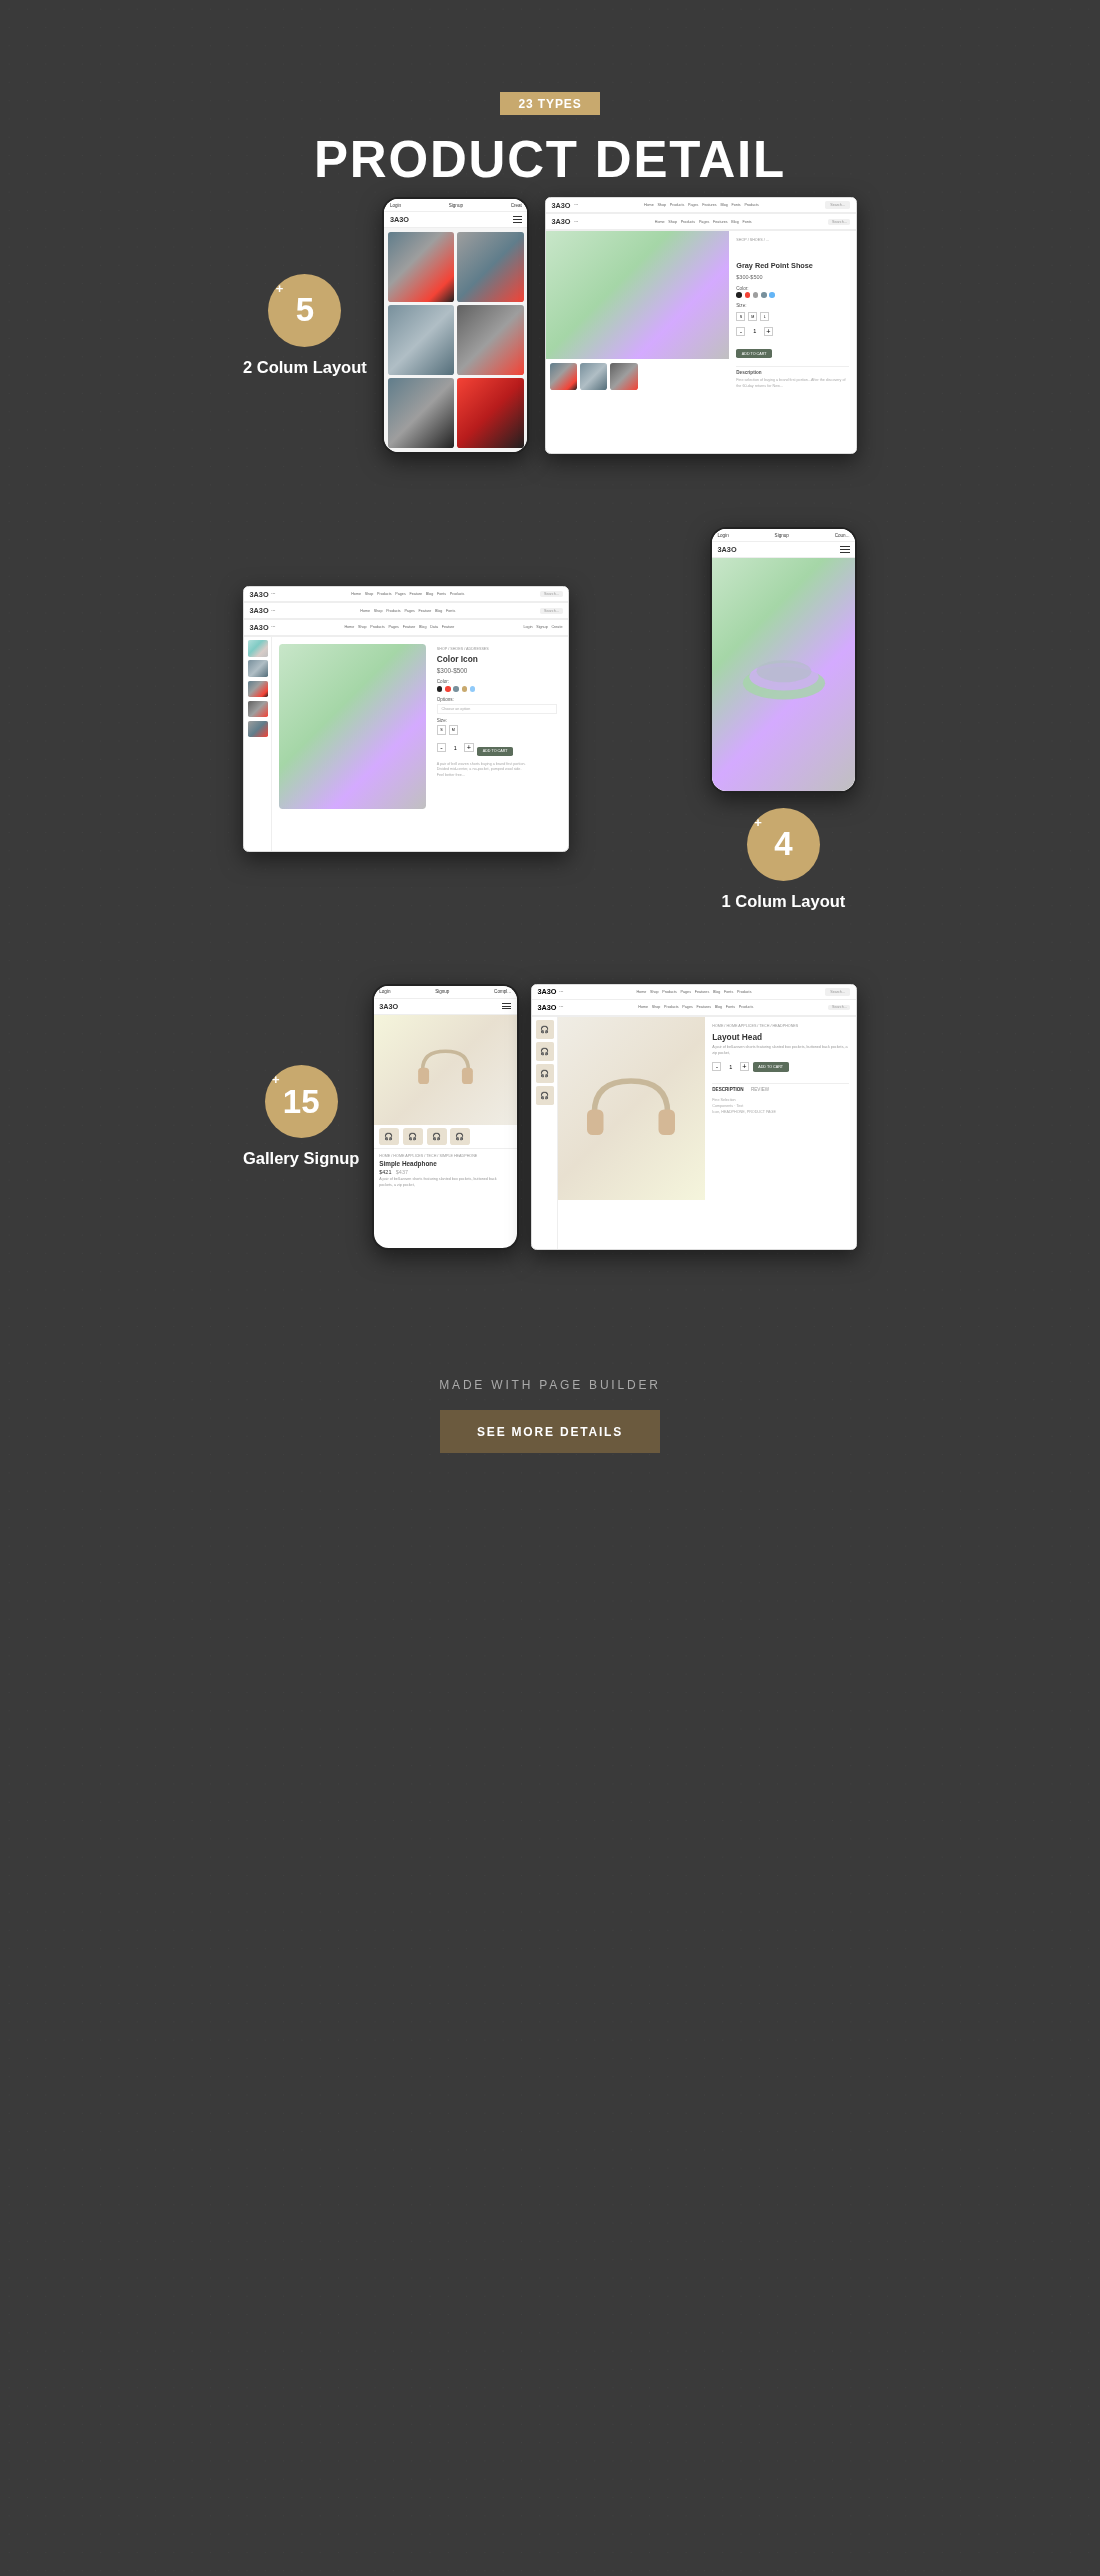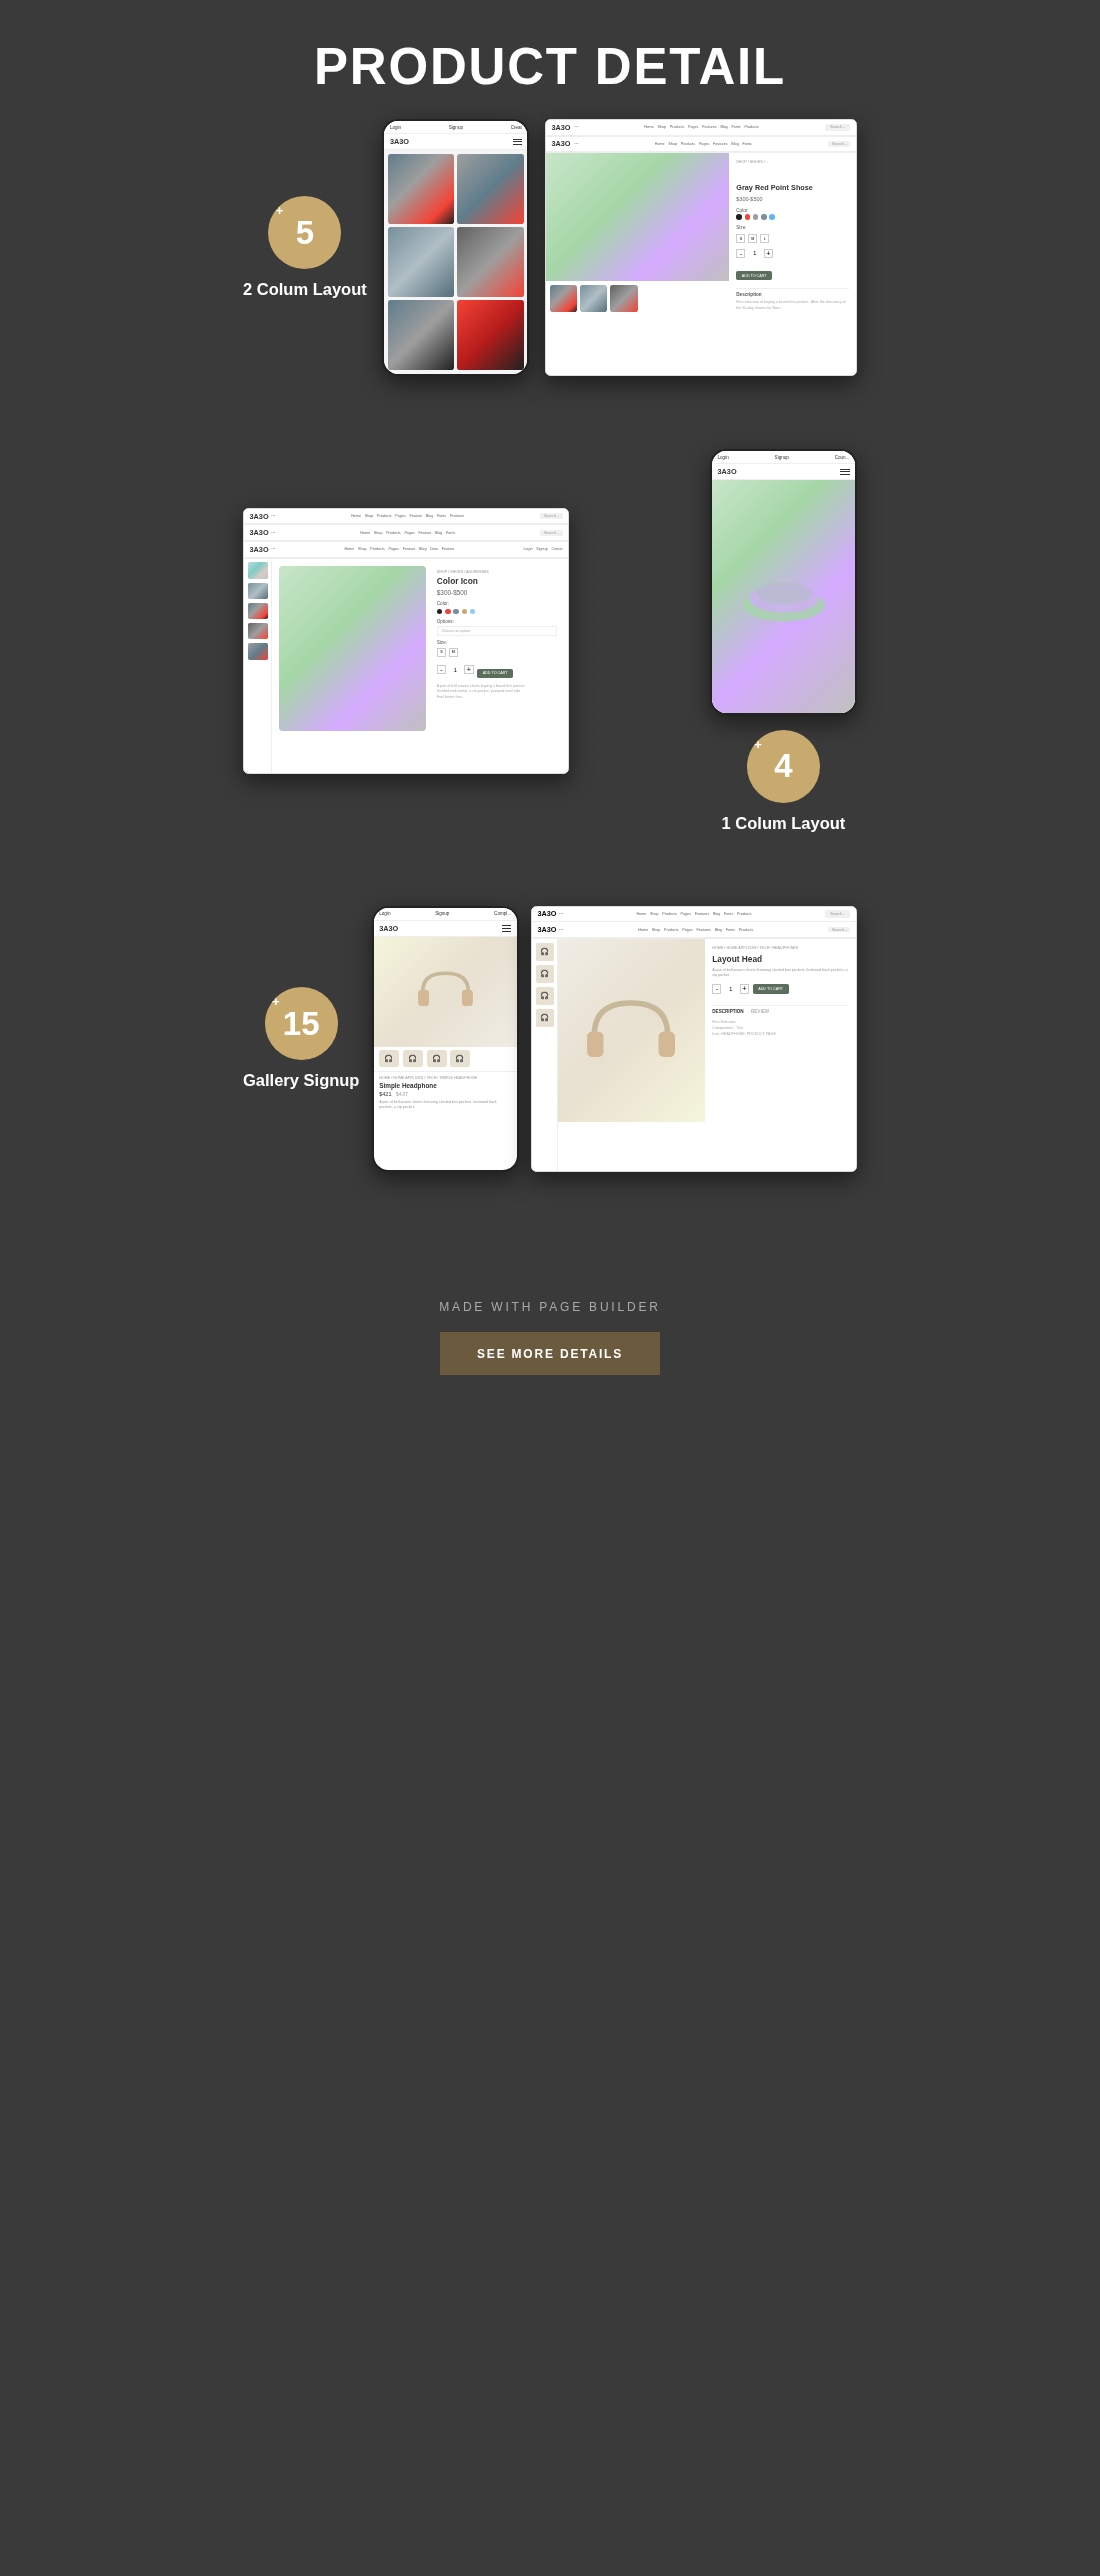--- a/index.html
+++ b/index.html
@@ -83,21 +83,21 @@
     }
 
     
     .section-title {
       text-align: center;
       font-size: 51px;
       font-weight: 900;
       color: white;
       letter-spacing: 1.8px;
       text-transform: uppercase;
-      margin-bottom: 23px;
+      margin-bottom: 8px;
     }
 
     .section-desc {
       text-align: center;
       color: #ccc;
       font-size: 13px;
       line-height: 1.6;
       margin-bottom: 55px;
     }
 
@@ -619,20 +619,23 @@
     .shoe-img-5 { background: linear-gradient(135deg, #c8e6c9 0%, #a5d6a7 40%, #d4aaff 70%, #c0c0c0 100%); }
     .shoe-img-6 { background: linear-gradient(135deg, #b2dfdb 0%, #80cbc4 40%, #d7ccc8 70%, #c0c0c0 100%); }
     
   </style>
 </head>
 <body>
 
 <div class="page-wrapper">
 
 
+  <div class="badge-types">
+    <span>23 TYPES</span>
+  </div>
 
   <h1 class="section-title">PRODUCT DETAIL</h1>
 
 
   <div class="layout-section">
 
     <div class="layout-label">
       <div class="count-badge">
         <span class="plus">+</span>
         <span>5</span>

